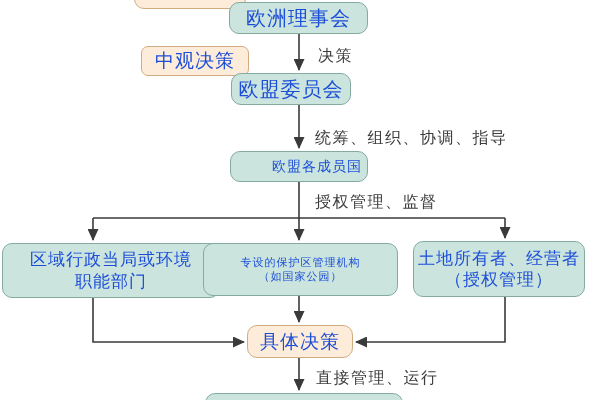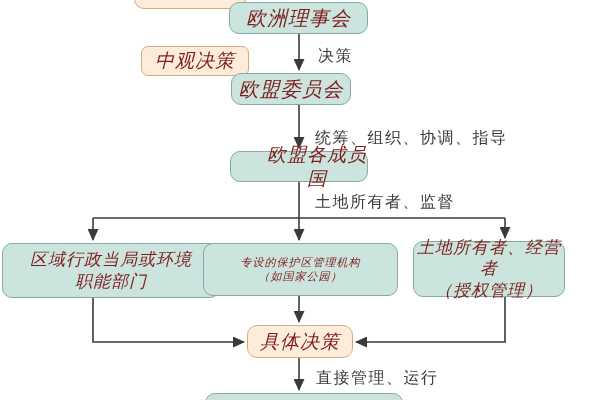--- a/index.html
+++ b/index.html
@@ -4,22 +4,22 @@
 <style>
   html,body{margin:0;padding:0;}
   body{
     width:600px;height:400px;background:#ffffff;overflow:hidden;
     font-family:"Liberation Sans","DejaVu Sans",sans-serif;
   }
   #canvas{position:relative;width:600px;height:400px;background:#ffffff;}
   .node{
     position:absolute;box-sizing:border-box;
     display:flex;flex-direction:column;align-items:center;justify-content:center;
-    border-radius:10px;color:#7f1d1d;text-align:center;
-    line-height:1.25;letter-spacing:1px;font-style:italic;
+    border-radius:10px;color:#1d4ed8;text-align:center;
+    line-height:1.25;letter-spacing:1px;
   }
   .teal{background:#cbe5de;border:1.6px solid #84aaa2;}
   .beige{background:#fdecd9;border:1.6px solid #d2ab83;}
   .edge-label{
     position:absolute;color:#3c3c3c;font-size:16px;white-space:nowrap;
     letter-spacing:1.5px;
   }
   svg.connectors{position:absolute;left:0;top:0;width:600px;height:400px;}
   svg.connectors path, svg.connectors line{stroke:#3a3a3a;stroke-width:1.6;fill:none;}
 </style>
@@ -54,46 +54,46 @@
   </div>
 
   <div class="node beige" style="left:141px;top:46px;width:108px;height:30px;font-size:19px;border-radius:7px;">
     <span>中观决策</span>
   </div>
 
   <div class="node teal" style="left:231px;top:73px;width:120px;height:32px;font-size:20px;">
     <span>欧盟委员会</span>
   </div>
 
-  <div class="node teal" style="left:230px;top:151px;width:138px;height:31px;font-size:19px;padding-left:36px;">
+  <div class="node teal" style="left:230px;top:151px;width:138px;height:31px;font-size:14px;padding-left:36px;">
     <span>欧盟各成员国</span>
   </div>
 
   <div class="node teal" style="left:2px;top:243px;width:218px;height:55px;font-size:17px;">
     <span>区域行政当局或环境</span>
     <span>职能部门</span>
   </div>
 
   <div class="node teal" style="left:203px;top:243px;width:195px;height:53px;font-size:11px;">
     <span>专设的保护区管理机构</span>
     <span>（如国家公园）</span>
   </div>
 
-  <div class="node teal" style="left:413px;top:241px;width:152px;height:56px;font-size:17px;">
+  <div class="node teal" style="left:413px;top:241px;width:172px;height:56px;font-size:17px;">
     <span>土地所有者、经营者</span>
     <span>（授权管理）</span>
   </div>
 
   <div class="node beige" style="left:247px;top:325px;width:106px;height:33px;font-size:19px;">
     <span>具体决策</span>
   </div>
 
   <div class="node teal" style="left:205px;top:393px;width:198px;height:30px;"></div>
 
   <div class="edge-label" style="left:318px;top:46px;">决策</div>
 
   <div class="edge-label" style="left:315px;top:128px;">统筹、组织、协调、指导</div>
 
-  <div class="edge-label" style="left:315px;top:192px;">土地所有者、监督</div>
+  <div class="edge-label" style="left:315px;top:192px;">授权管理、监督</div>
 
   <div class="edge-label" style="left:316px;top:368px;">直接管理、运行</div>
 
 </div>
 
 </body></html>

